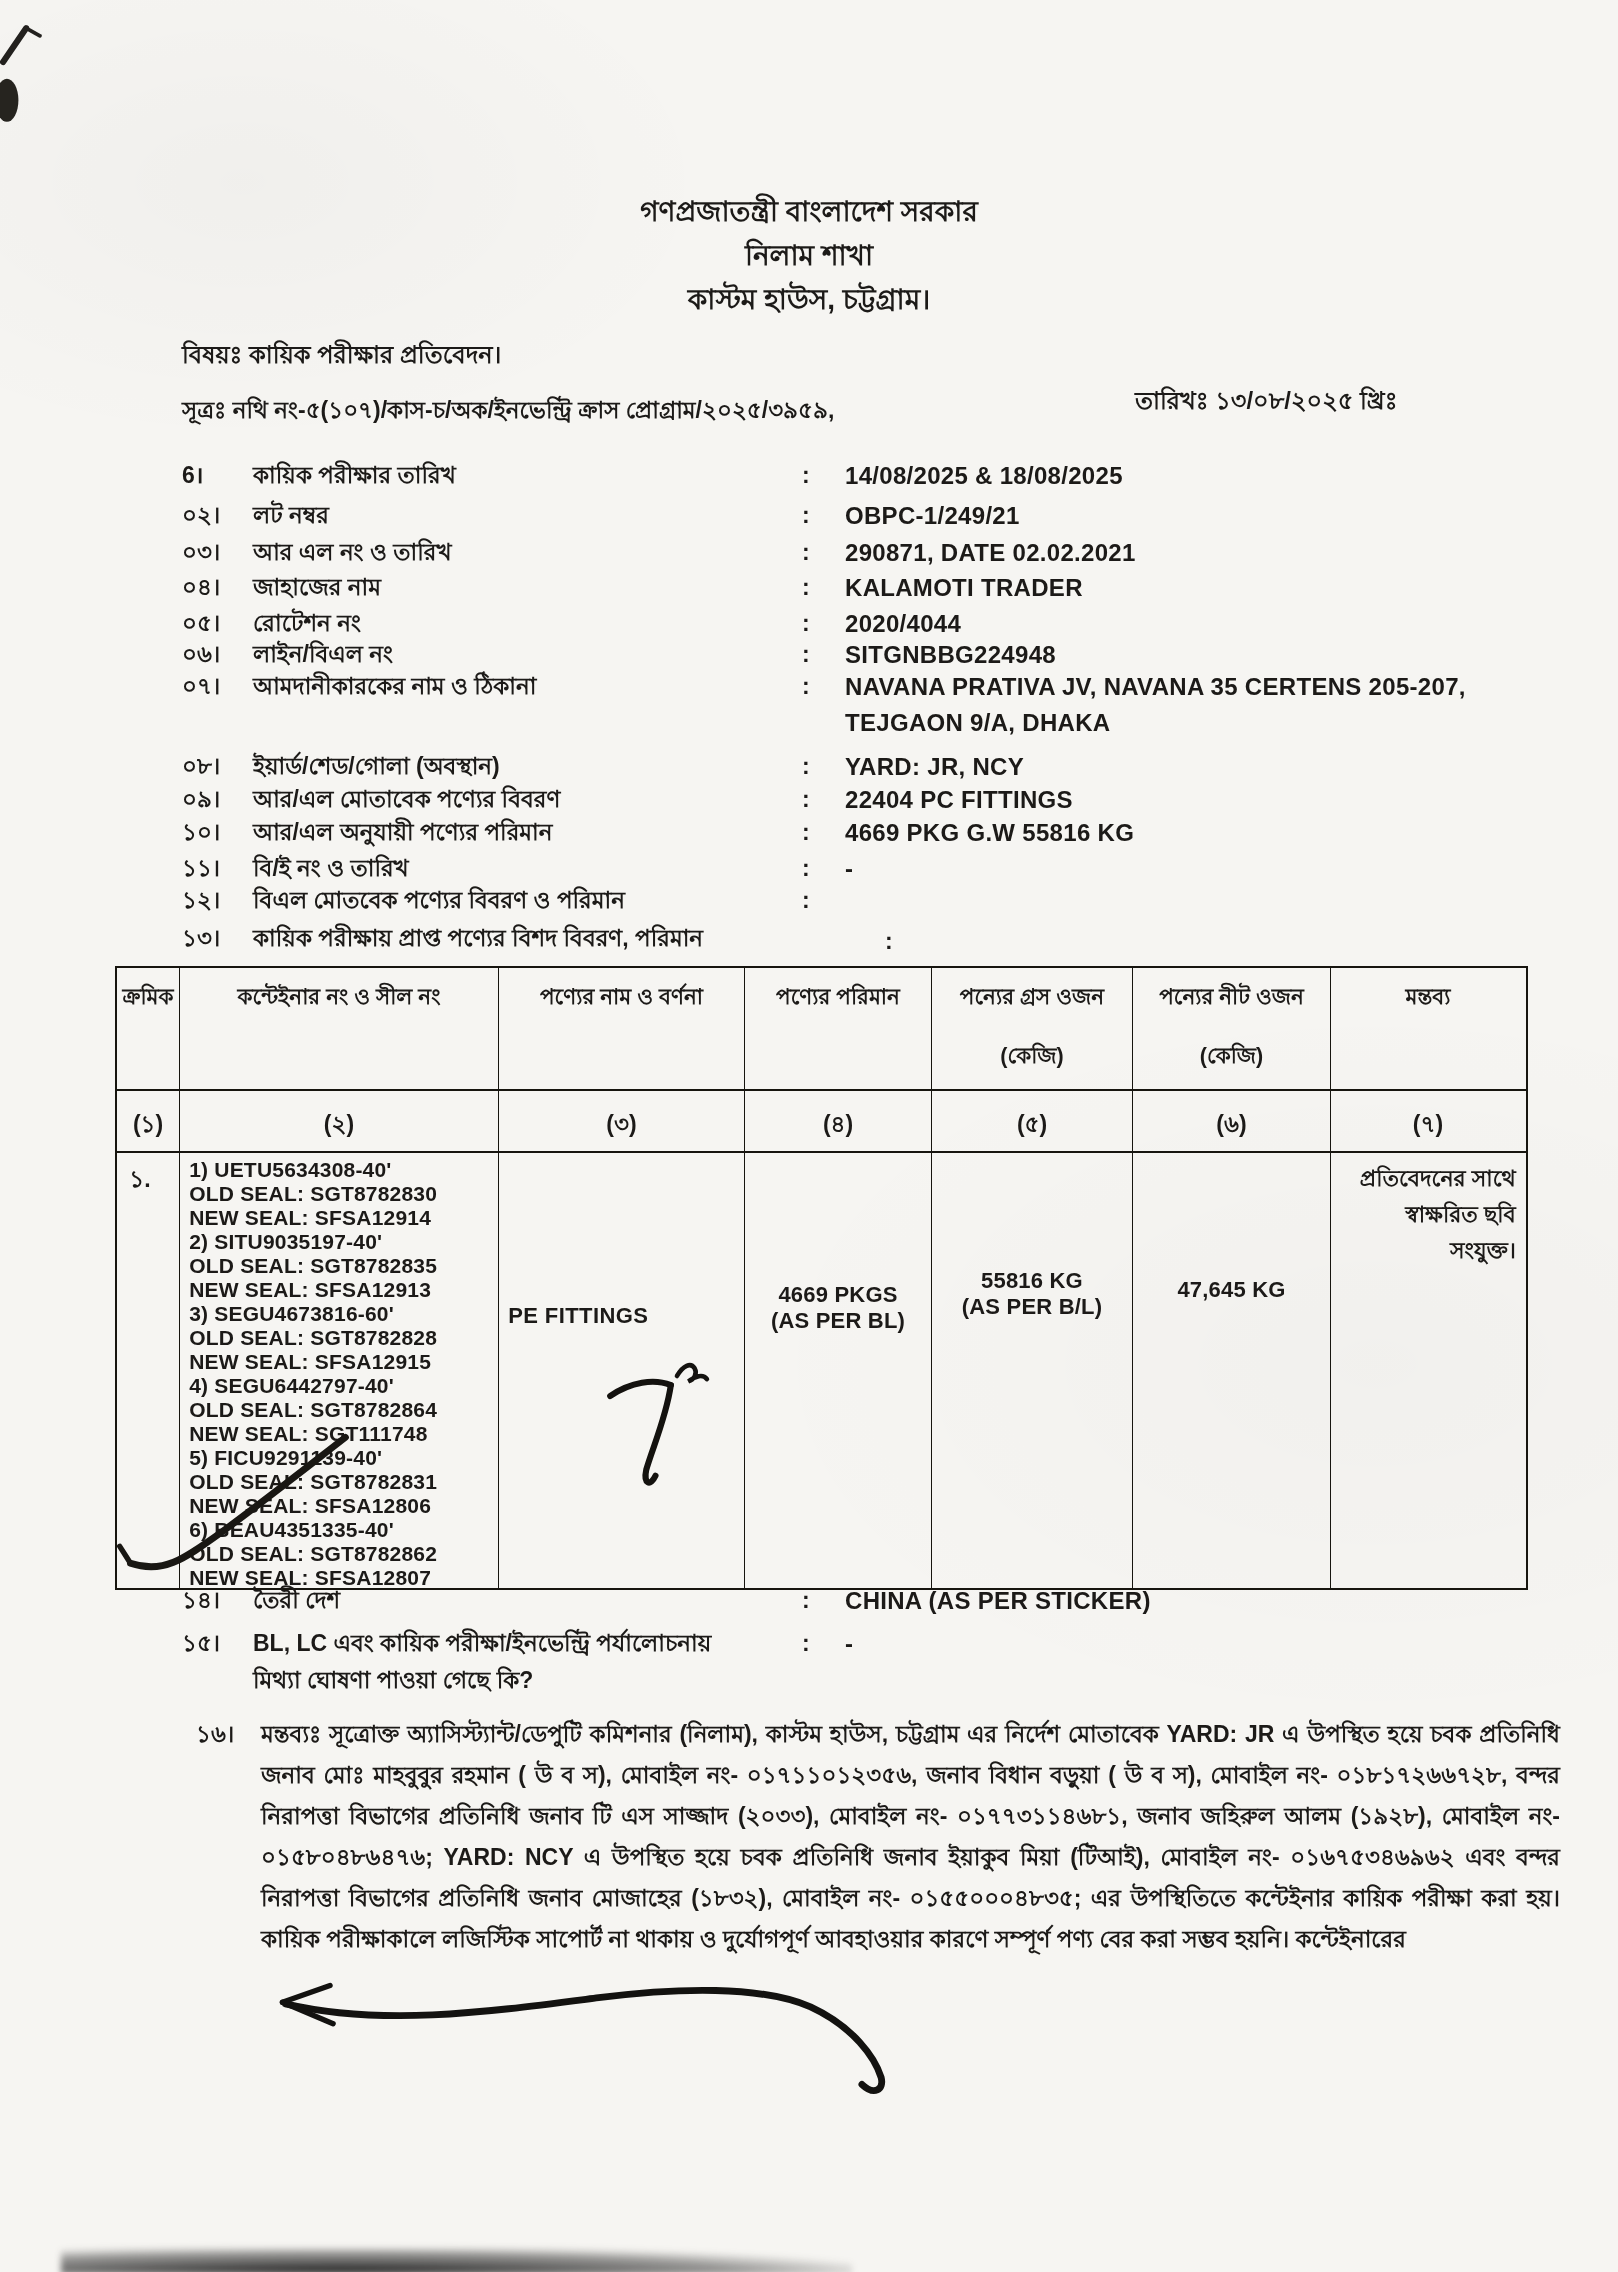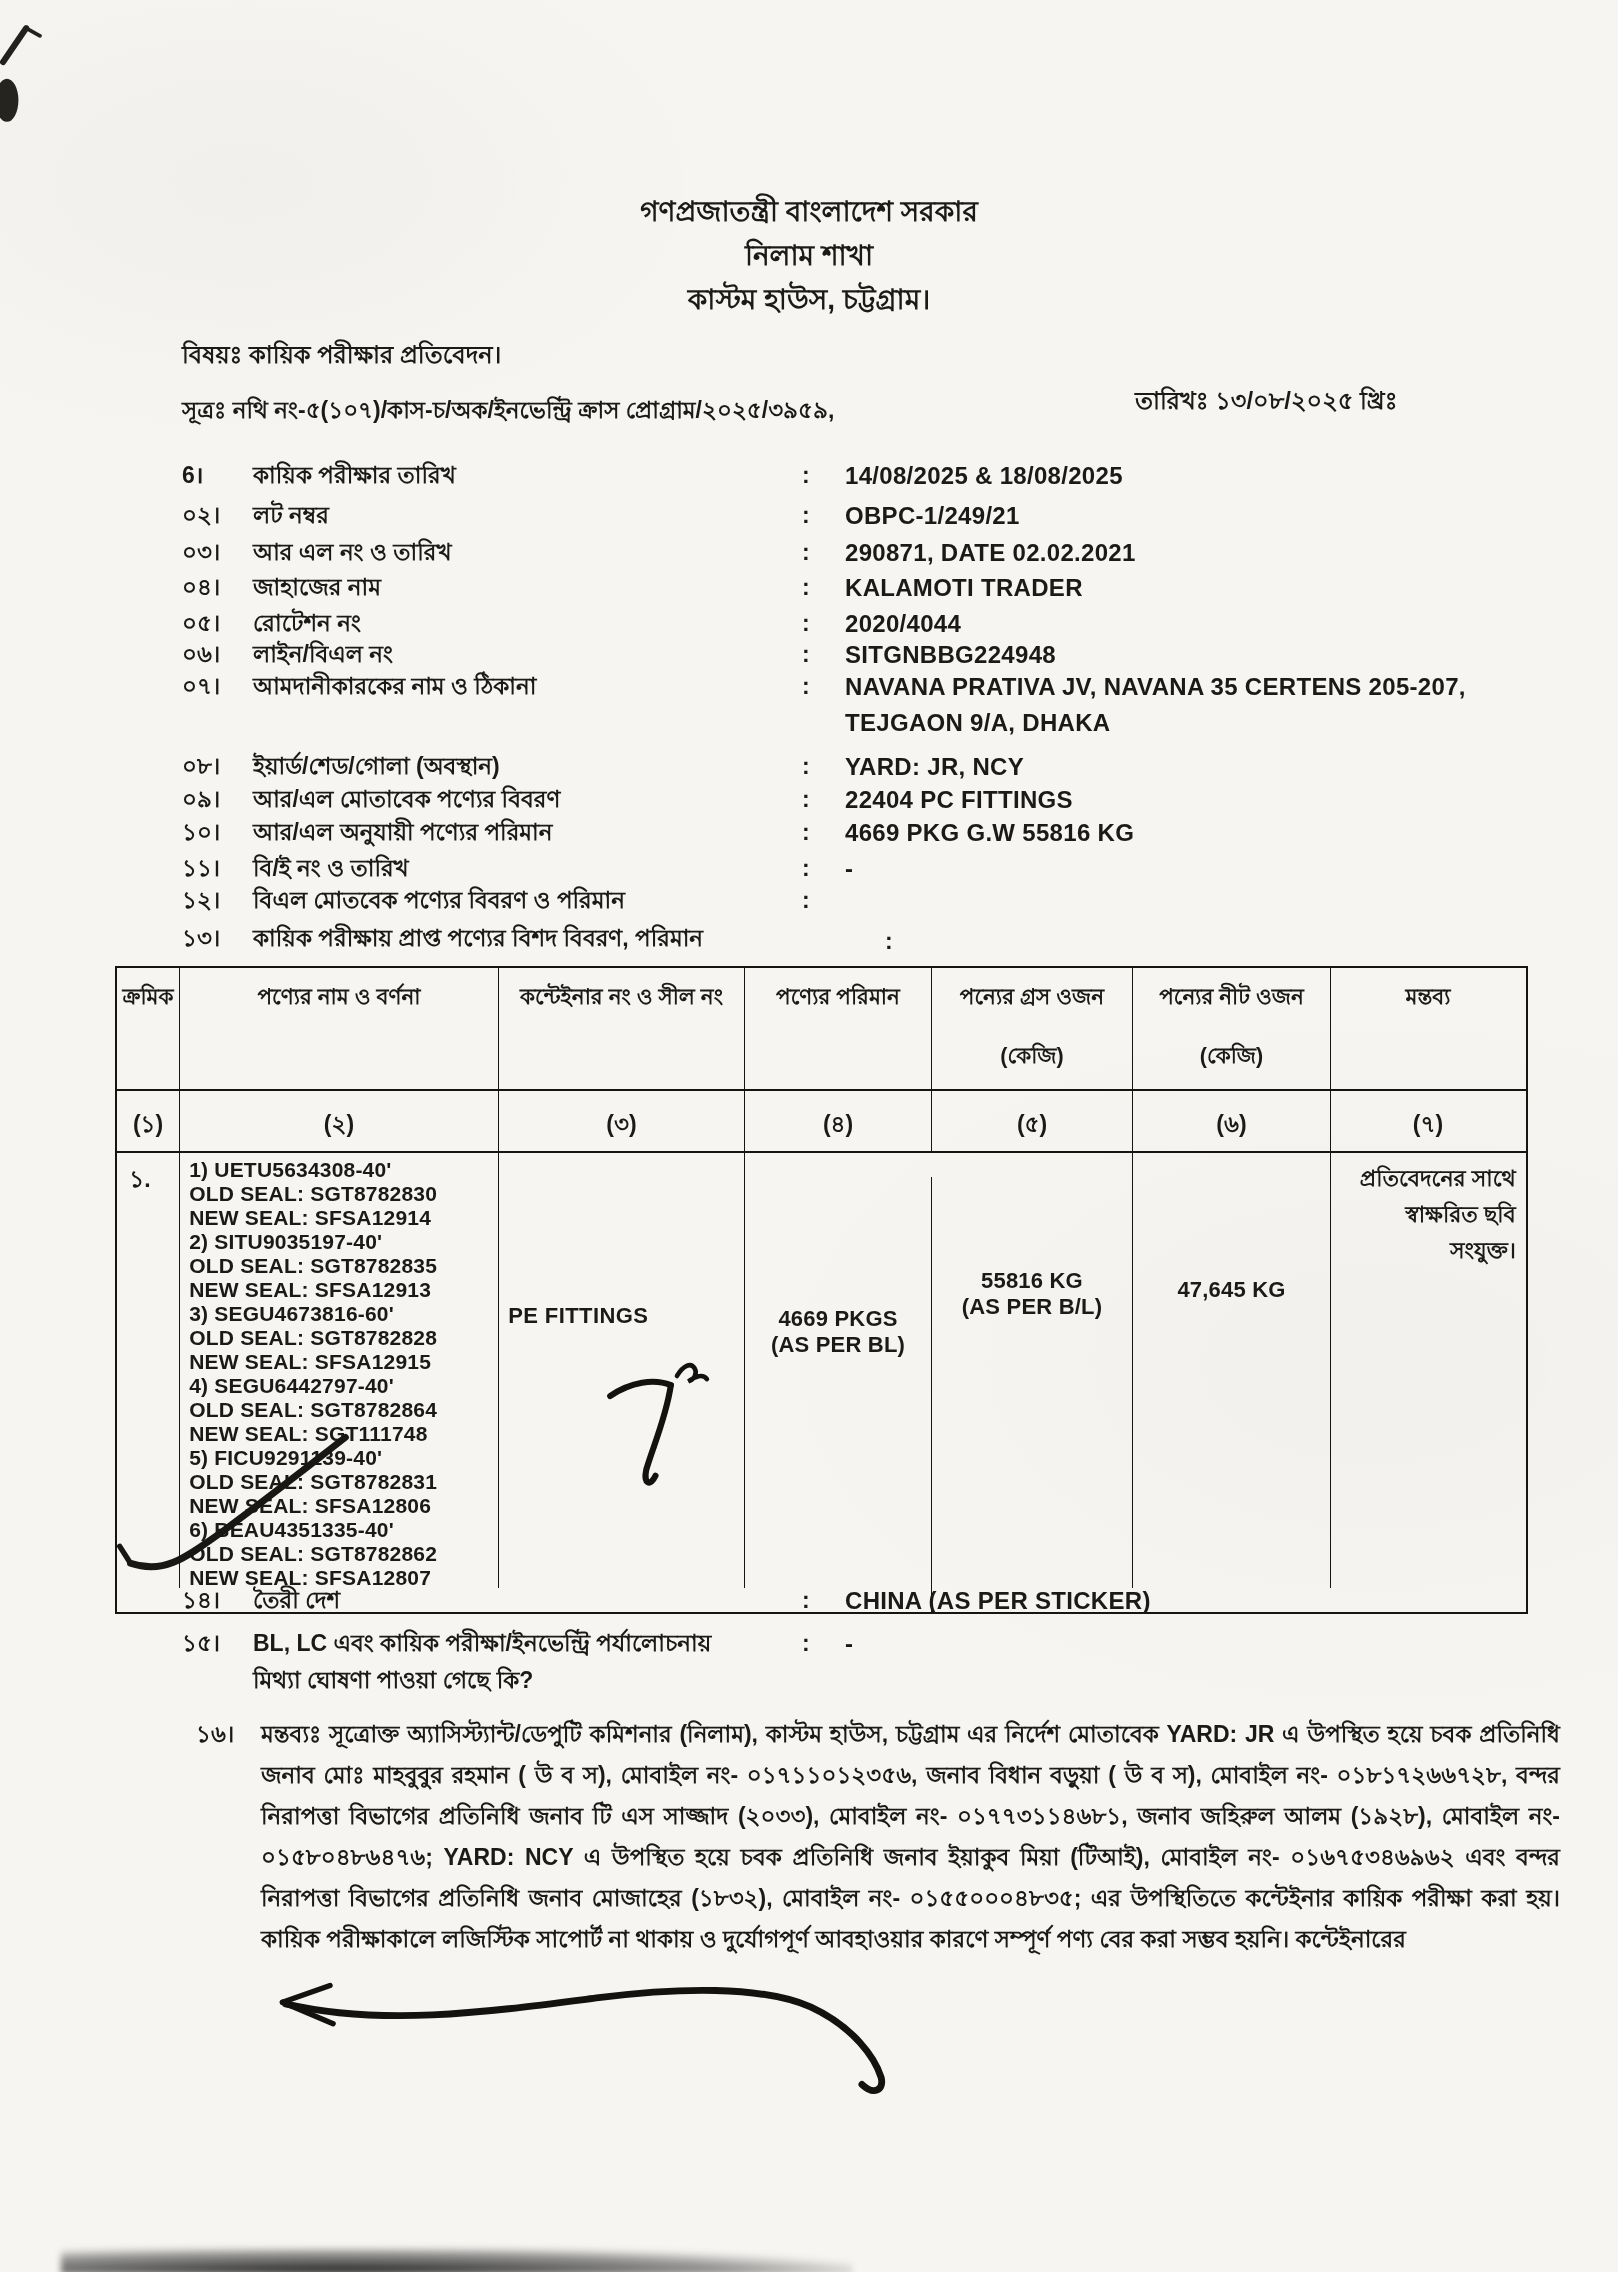--- a/index.html
+++ b/index.html
@@ -37,21 +37,21 @@
   .trow > div:last-child{border-right:none;}
   .trow.hrow{border-bottom:2.3px solid #17150f;}
   .trow.nrow{border-bottom:2.3px solid #17150f;}
   .hcell{height:121px;text-align:center;font-size:21.5px;font-weight:700;padding-top:12.3px;box-sizing:border-box;}
   .hcell .l2{margin-top:23px;}
   .ncell{height:60px;text-align:center;font-size:23px;font-weight:700;padding-top:15.4px;box-sizing:border-box;}
   .bcell{height:435px;box-sizing:border-box;position:relative;}
   .serial-cell{padding:7.7px 0 0 12.3px;font-size:23px;font-weight:700;}
   .cont-cell{padding:4.6px 6.1px 0 9.2px;font-size:21px;font-weight:700;letter-spacing:0.2px;line-height:24px;white-space:nowrap;}
   .name-cell .product{margin:150px 0 0 9.2px;font-size:22px;font-weight:700;letter-spacing:0.4px;}
-  .qty-cell{text-align:center;font-size:22px;font-weight:700;letter-spacing:0.2px;margin-top:24px;}
+  .qty-cell{text-align:center;font-size:22px;font-weight:700;letter-spacing:0.2px;}
   .qty-cell .q1{margin-top:129px;}
   .gross-cell{text-align:center;font-size:22px;font-weight:700;letter-spacing:0.2px;}
   .gross-cell .g1{margin-top:115px;}
   .net-cell{text-align:center;font-size:22px;font-weight:700;letter-spacing:0.2px;}
   .net-cell .n1{margin-top:124px;}
   .remarks-cell{padding:7.7px 9.2px 0 10.7px;font-size:22px;font-weight:700;line-height:36px;text-align:right;}
 
   .para16{position:absolute;left:182px;top:1714px;width:1382px;font-size:23px;font-weight:700;line-height:41px;}
   .para16 .no{position:absolute;left:14px;top:0;}
   .para16 .ptext{display:block;margin-left:79px;width:1299px;text-align:justify;}
@@ -139,24 +139,24 @@
     <span class="no">১৩।</span><span class="lbl" style="width:660px">কায়িক পরীক্ষায় প্রাপ্ত পণ্যের বিশদ বিবরণ, পরিমান</span>
     <span class="colon below13">:</span>
   </div>
 
   <div class="tbl">
     <div class="trow hrow">
       <div class="hcell">
           <div>ক্রমিক</div>
         </div>
       <div class="hcell">
+          <div>কন্টেইনার নং ও সীল নং</div>
+        </div>
+      <div class="hcell">
           <div>পণ্যের নাম ও বর্ণনা</div>
-        </div>
-      <div class="hcell">
-          <div>কন্টেইনার নং ও সীল নং</div>
         </div>
       <div class="hcell">
           <div>পণ্যের পরিমান</div>
         </div>
       <div class="hcell">
           <div>পন্যের গ্রস ওজন</div>
           <div class="l2">(কেজি)</div>
         </div>
       <div class="hcell">
           <div>পন্যের নীট ওজন</div>

